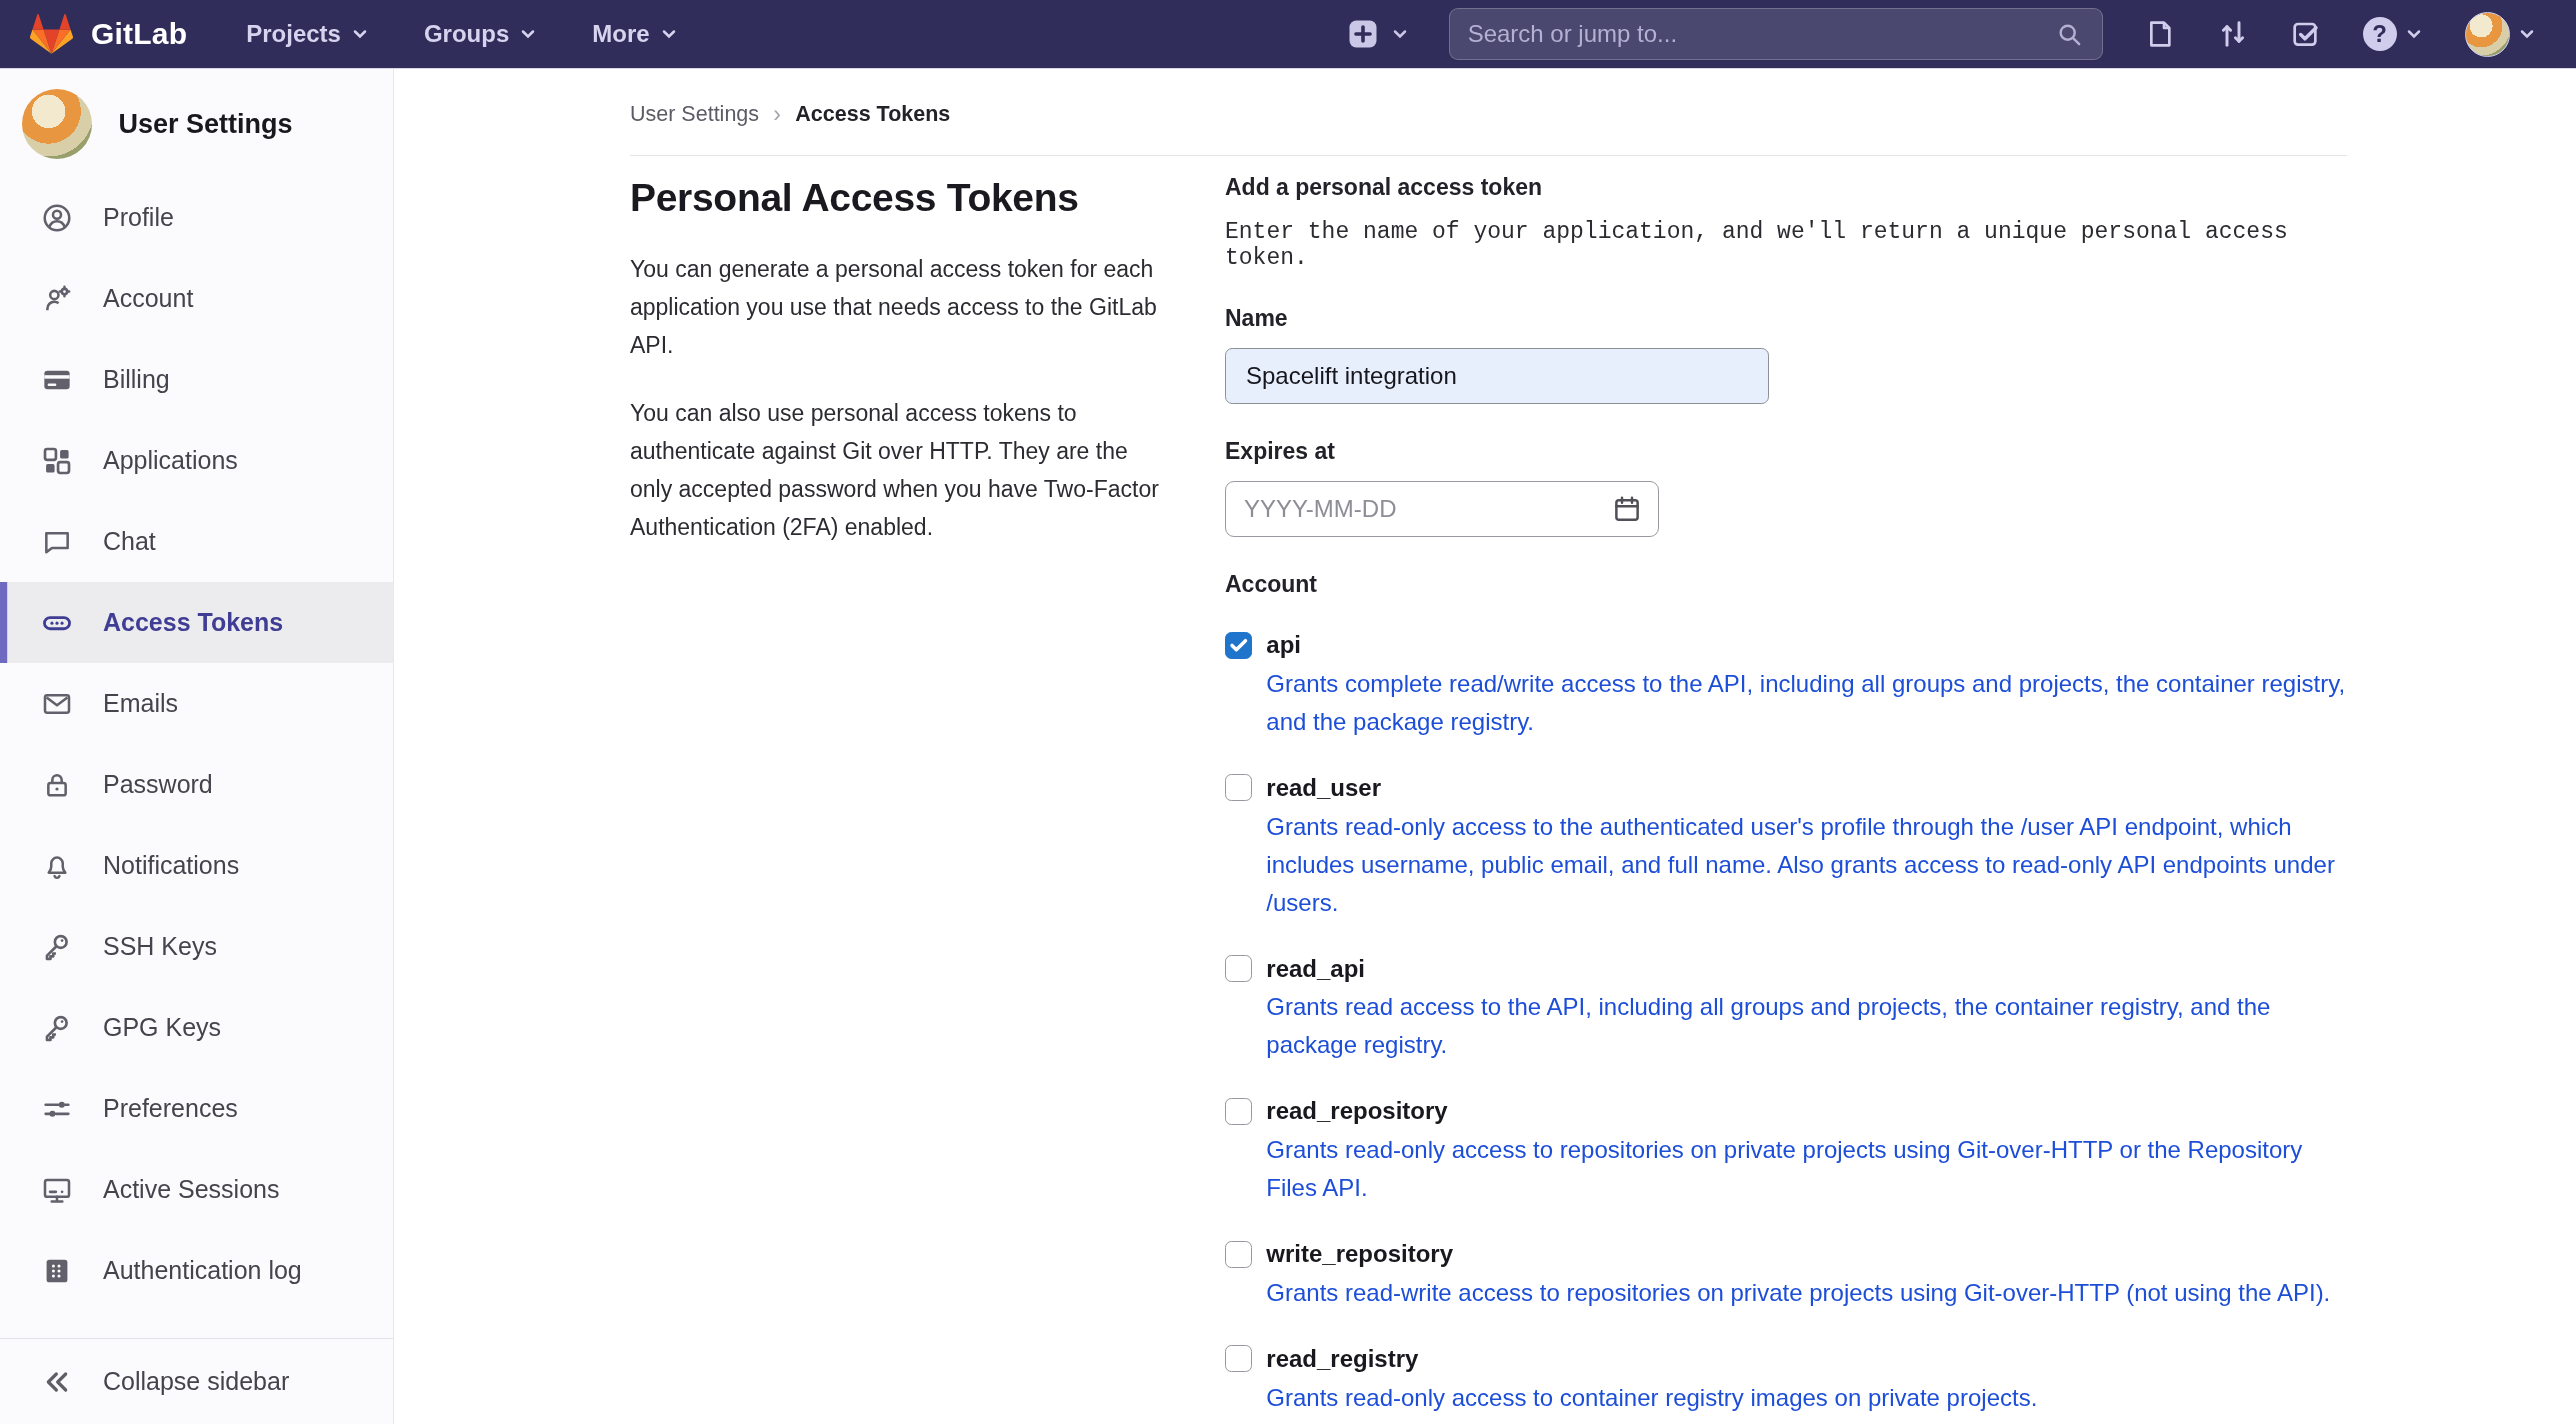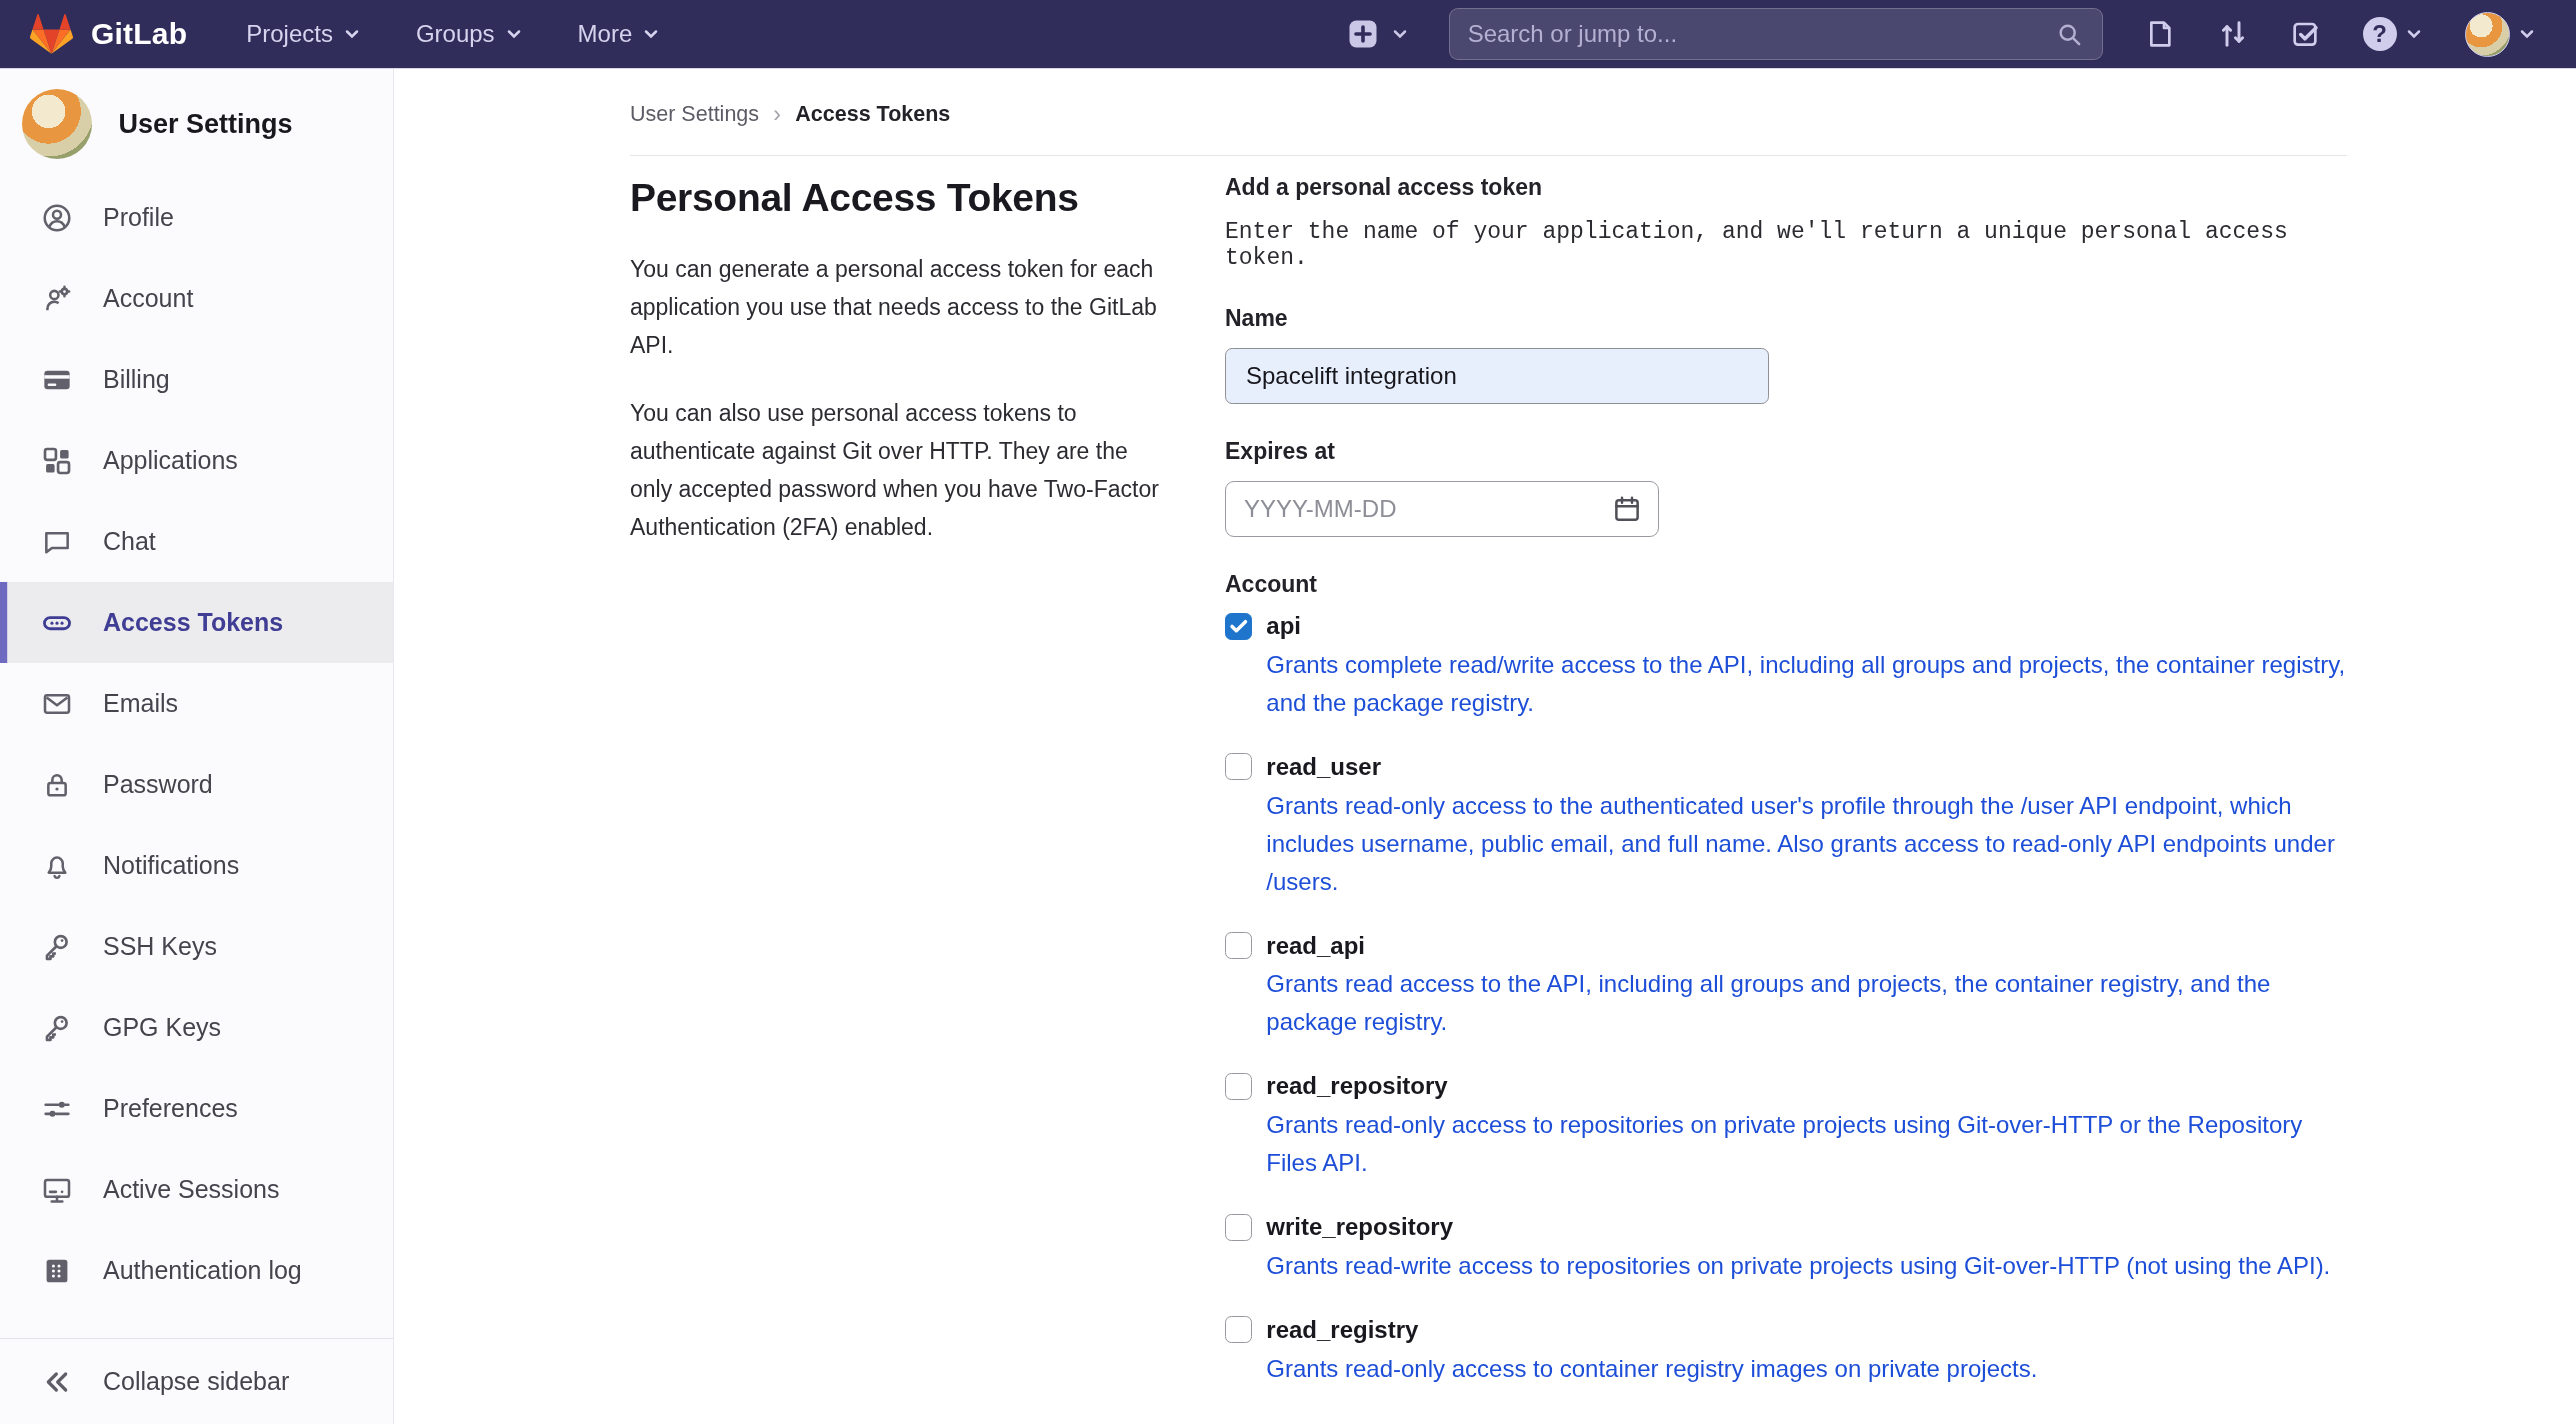--- a/index.html
+++ b/index.html
@@ -6,21 +6,21 @@
   html,body { width:2576px; height:1424px; overflow:hidden; background:#fff;
     font-family:"Liberation Sans", sans-serif; color:#302f36; }
 
   
   .navbar { height:69px; background:#312d5b; display:flex; align-items:center;
     padding:0 39px 0 28px; border-bottom:1.8px solid #d8d6e6; }
   .brand { display:flex; align-items:center; gap:16px; cursor:pointer; }
   .brand-name { color:#fff; font-size:30px; font-weight:700; letter-spacing:0.2px; }
   .nav-menus { display:flex; align-items:center; gap:54px; margin-left:59px; }
   .nav-menu { display:flex; align-items:center; gap:9px; color:#d6d3ee;
-    font-size:24px; font-weight:400; cursor:pointer; }
+    font-size:24px; font-weight:700; cursor:pointer; }
   .chev { width:20px; height:20px; display:inline-block; }
   .chev svg { width:100%; height:100%; display:block; }
   .nav-spacer { flex:1; }
   .plus-group { display:flex; align-items:center; gap:9px; color:#c9c6e6; cursor:pointer; margin-right:39px; }
   .plus-group .plus-ic { width:36px; height:36px; }
   .plus-group .plus-ic svg { width:100%; height:100%; }
   .search-box { width:654px; height:52px; background:rgba(255,255,255,.13);
     border:0.9px solid rgba(255,255,255,.22); border-radius:9px; display:flex;
     align-items:center; padding:0 18px; margin-right:41px; }
   .search-box input { flex:1; background:transparent; border:none; outline:none;
@@ -85,21 +85,21 @@
   .expires-wrap { margin-top:16px; width:434px; height:56px; border:1.8px solid #9a9aa2;
     border-radius:9px; background:#fff; display:flex; align-items:center;
     padding:0 16px 0 0; }
   .expires-wrap input { flex:1; height:100%; border:none; outline:none; background:transparent;
     font-size:24px; color:#17161c; padding:0 18px; font-family:inherit; min-width:0; }
   .expires-wrap input::placeholder { color:#8e8e97; }
   .cal-ic { width:30px; height:30px; color:#515058; flex:none; cursor:pointer; }
   .cal-ic svg { width:100%; height:100%; }
   .scopes-title { margin-top:34px; }
   .scope-row { display:grid; grid-template-columns:27px 1fr; column-gap:14.3px;
-    margin-top:10px; margin-bottom:27px; align-items:start; }
+    margin-top:29px; margin-bottom:27px; align-items:start; }
   .scope-checkbox { width:27px; height:27px; border:1.8px solid #99989f; border-radius:6.3px;
     background:#fff; margin-top:4.5px; cursor:pointer; display:flex; align-items:center;
     justify-content:center; }
   .scope-checkbox svg { width:21.5px; height:21.5px; display:none; }
   .scope-checkbox.checked { background:#1f75cb; border-color:#1f75cb; }
   .scope-checkbox.checked svg { display:block; }
   .scope-name { font-size:24px; font-weight:700; color:#19181e; line-height:36px; cursor:pointer; }
   .scope-desc { grid-column:2; font-size:24px; line-height:38px; color:#1d4ed8; margin-top:1.8px; }
 </style>
 </head>

